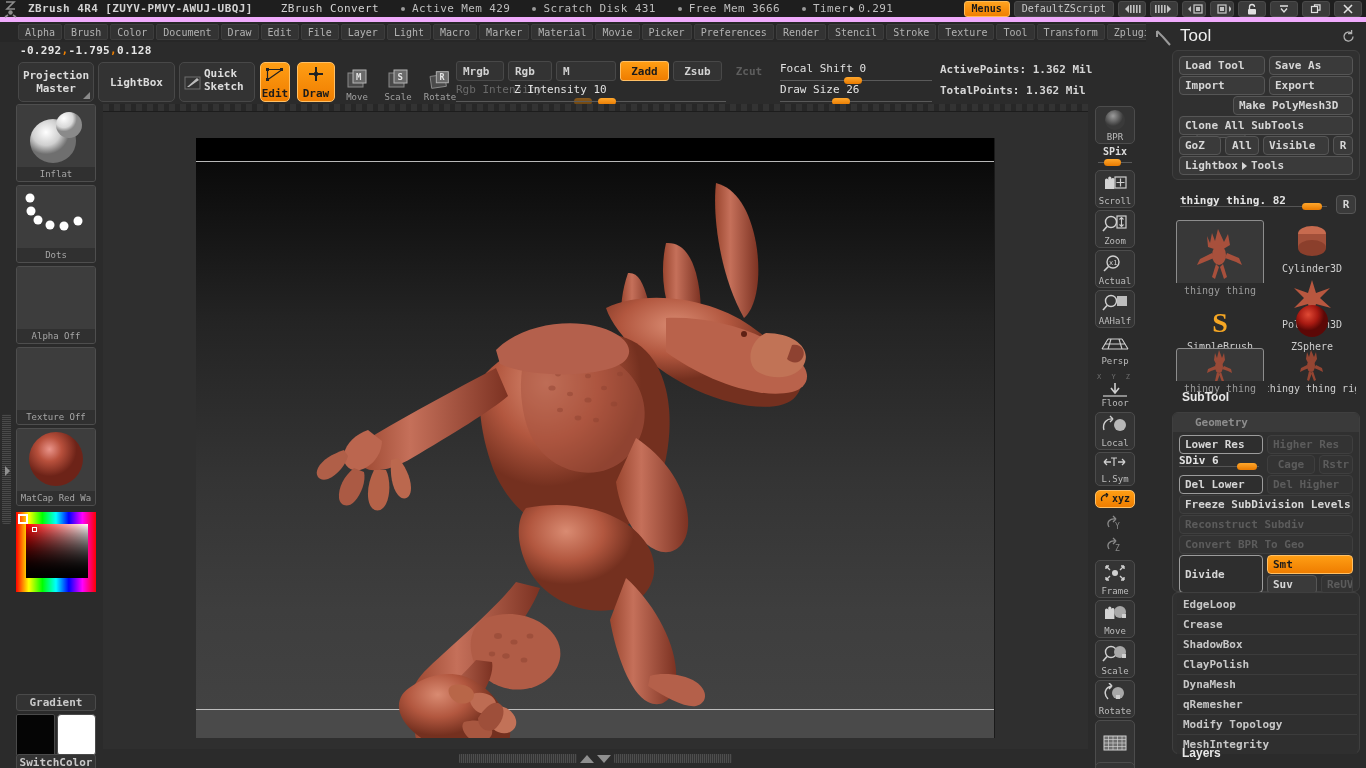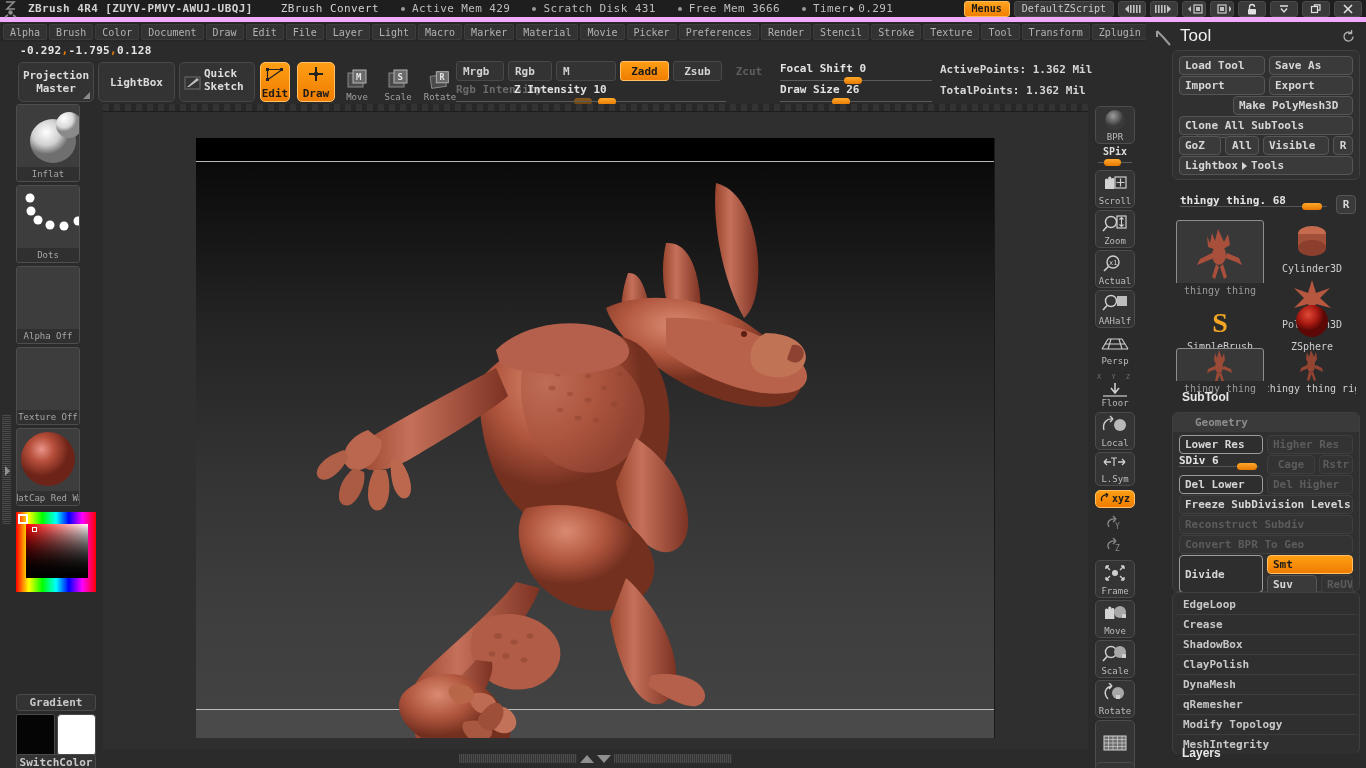--- a/index.html
+++ b/index.html
@@ -40,21 +40,21 @@
     color: #c8c8c8; font-size: 10px; display: flex; align-items: center; justify-content: center;
     padding: 0 7px; white-space: nowrap;
   }
   .tb-btn.accent { background: linear-gradient(#ffa31f,#f08000); border-color:#ffbb55; color:#1a1a1a; font-weight: bold; }
   .tb-ico { width: 28px; padding: 0 2px; }
   .tb-ico.w22 { width: 24px; }
 
   
   .menubar {
     position: absolute; left: 0; top: 22px; width: 1366px; height: 20px;
-    background: #272727; display: flex; align-items: center; padding-left: 3px; gap: 2px;
+    background: #272727; display: flex; align-items: center; padding-left: 18px; gap: 2px;
   }
   .menu-item {
     height: 16px; padding: 0 6px; display: flex; align-items: center;
     color: #b2b2b2; font-size: 10px;
     background: #333; border: 1px solid #3d3d3d; border-radius: 2px;
   }
 
   
   .coord {
     position: absolute; left: 20px; top: 44px;
@@ -83,36 +83,36 @@
     display:flex;align-items:center;justify-content:center;
     color:#d8d8d8;font-size:12px;font-weight:bold;
   }
   .sm-btn {
     position: absolute; height: 20px; background: #333; border: 1px solid #484848; border-radius: 3px;
     color: #d2d2d2; font-size: 11px; display: flex; align-items: center; padding: 0 6px; font-weight: bold;
   }
   .sm-btn.on { background: linear-gradient(#ff9e14,#ef7d00); border-color: #ffc066; color: #1b1b1b; }
   .sm-btn.dim { color: #5e5e5e; border-color:#3a3a3a; background:#2e2e2e; }
   .slider { position: absolute; height: 20px; }
-  .slider .lbl { position:absolute; left:0; top:-1px; font-size:11px; color:#e2e2e2; font-weight:bold; white-space:nowrap;}
+  .slider .lbl { position:absolute; left:0; top:-1px; font-size:11px; color:#e2e2e2; font-weight:normal; white-space:nowrap;}
   .slider .lbl.dim { color:#6a6a6a; }
   .slider .trk { position: absolute; left: 0; bottom: 2px; height: 1px; background: #5a5a5a; width: 100%; }
   .slider .knob {
     position: absolute; bottom: -1px; width: 18px; height: 7px; border-radius: 4px;
     background: linear-gradient(#ffa72c,#e87a00);
   }
   .slider .knob.dim { background: linear-gradient(#8a5a1e,#6a4410); }
   .pts {
     position: absolute; font-size: 11px; color: #d6d6d6; font-weight: bold; white-space: nowrap;
   }
 
   
   .lefttray { position: absolute; left: 0; top: 104px; width: 103px; height: 664px; background: #2b2b2b; }
   .swatch {
-    position: absolute; left: 16px; width: 64px; background: #3a3a3a;
+    position: absolute; left: 16px; width: 80px; background: #3a3a3a;
     border: 1px solid #4e4e4e; border-radius: 3px; overflow: hidden;
   }
   .swatch .cap {
     position: absolute; left: 0; bottom: 0; width: 100%; height: 14px; background: #303030;
     color: #a6a6a6; font-size: 9px; display: flex; align-items: center; justify-content: center;
     white-space: nowrap; overflow: hidden;
   }
   .swatch .art { position: absolute; left: 0; top: 0; right: 0; bottom: 14px; }
   .picker { position: absolute; left: 16px; width: 80px; height: 80px; border-radius: 2px; }
   .plain-btn {
@@ -859,21 +859,21 @@
       <div class="pbtn" style="left:90px;top:85px;width:66px;">Visible</div>
       <div class="pbtn c" style="left:160px;top:85px;width:20px;">R</div>
       <div class="pbtn" style="left:6px;top:105px;width:174px;">
         <span>Lightbox</span>
         <span style="display:inline-block;margin:0 4px;width:0;height:0;border-left:5px solid #d6d6d6;border-top:4px solid transparent;border-bottom:4px solid transparent;"></span>
         <span>Tools</span>
       </div>
     </div>
 
     <div class="pslider" style="left:30px;top:172px;width:155px;">
-      <span class="lbl">thingy thing. 68</span>
+      <span class="lbl">thingy thing. 82</span>
       <i class="trk"></i>
         <i class="knob" style="left:126px"></i>
     </div>
     <div class="pbtn c" style="left:190px;top:173px;width:20px;">R</div>
 
     <div class="toolgrid">
       <div class="tcell sel" style="left:0;top:0;height:78px;">
         <i class="box"></i>
         <span class="art">
           <svg width="60" height="56" viewBox="0 0 60 56">

